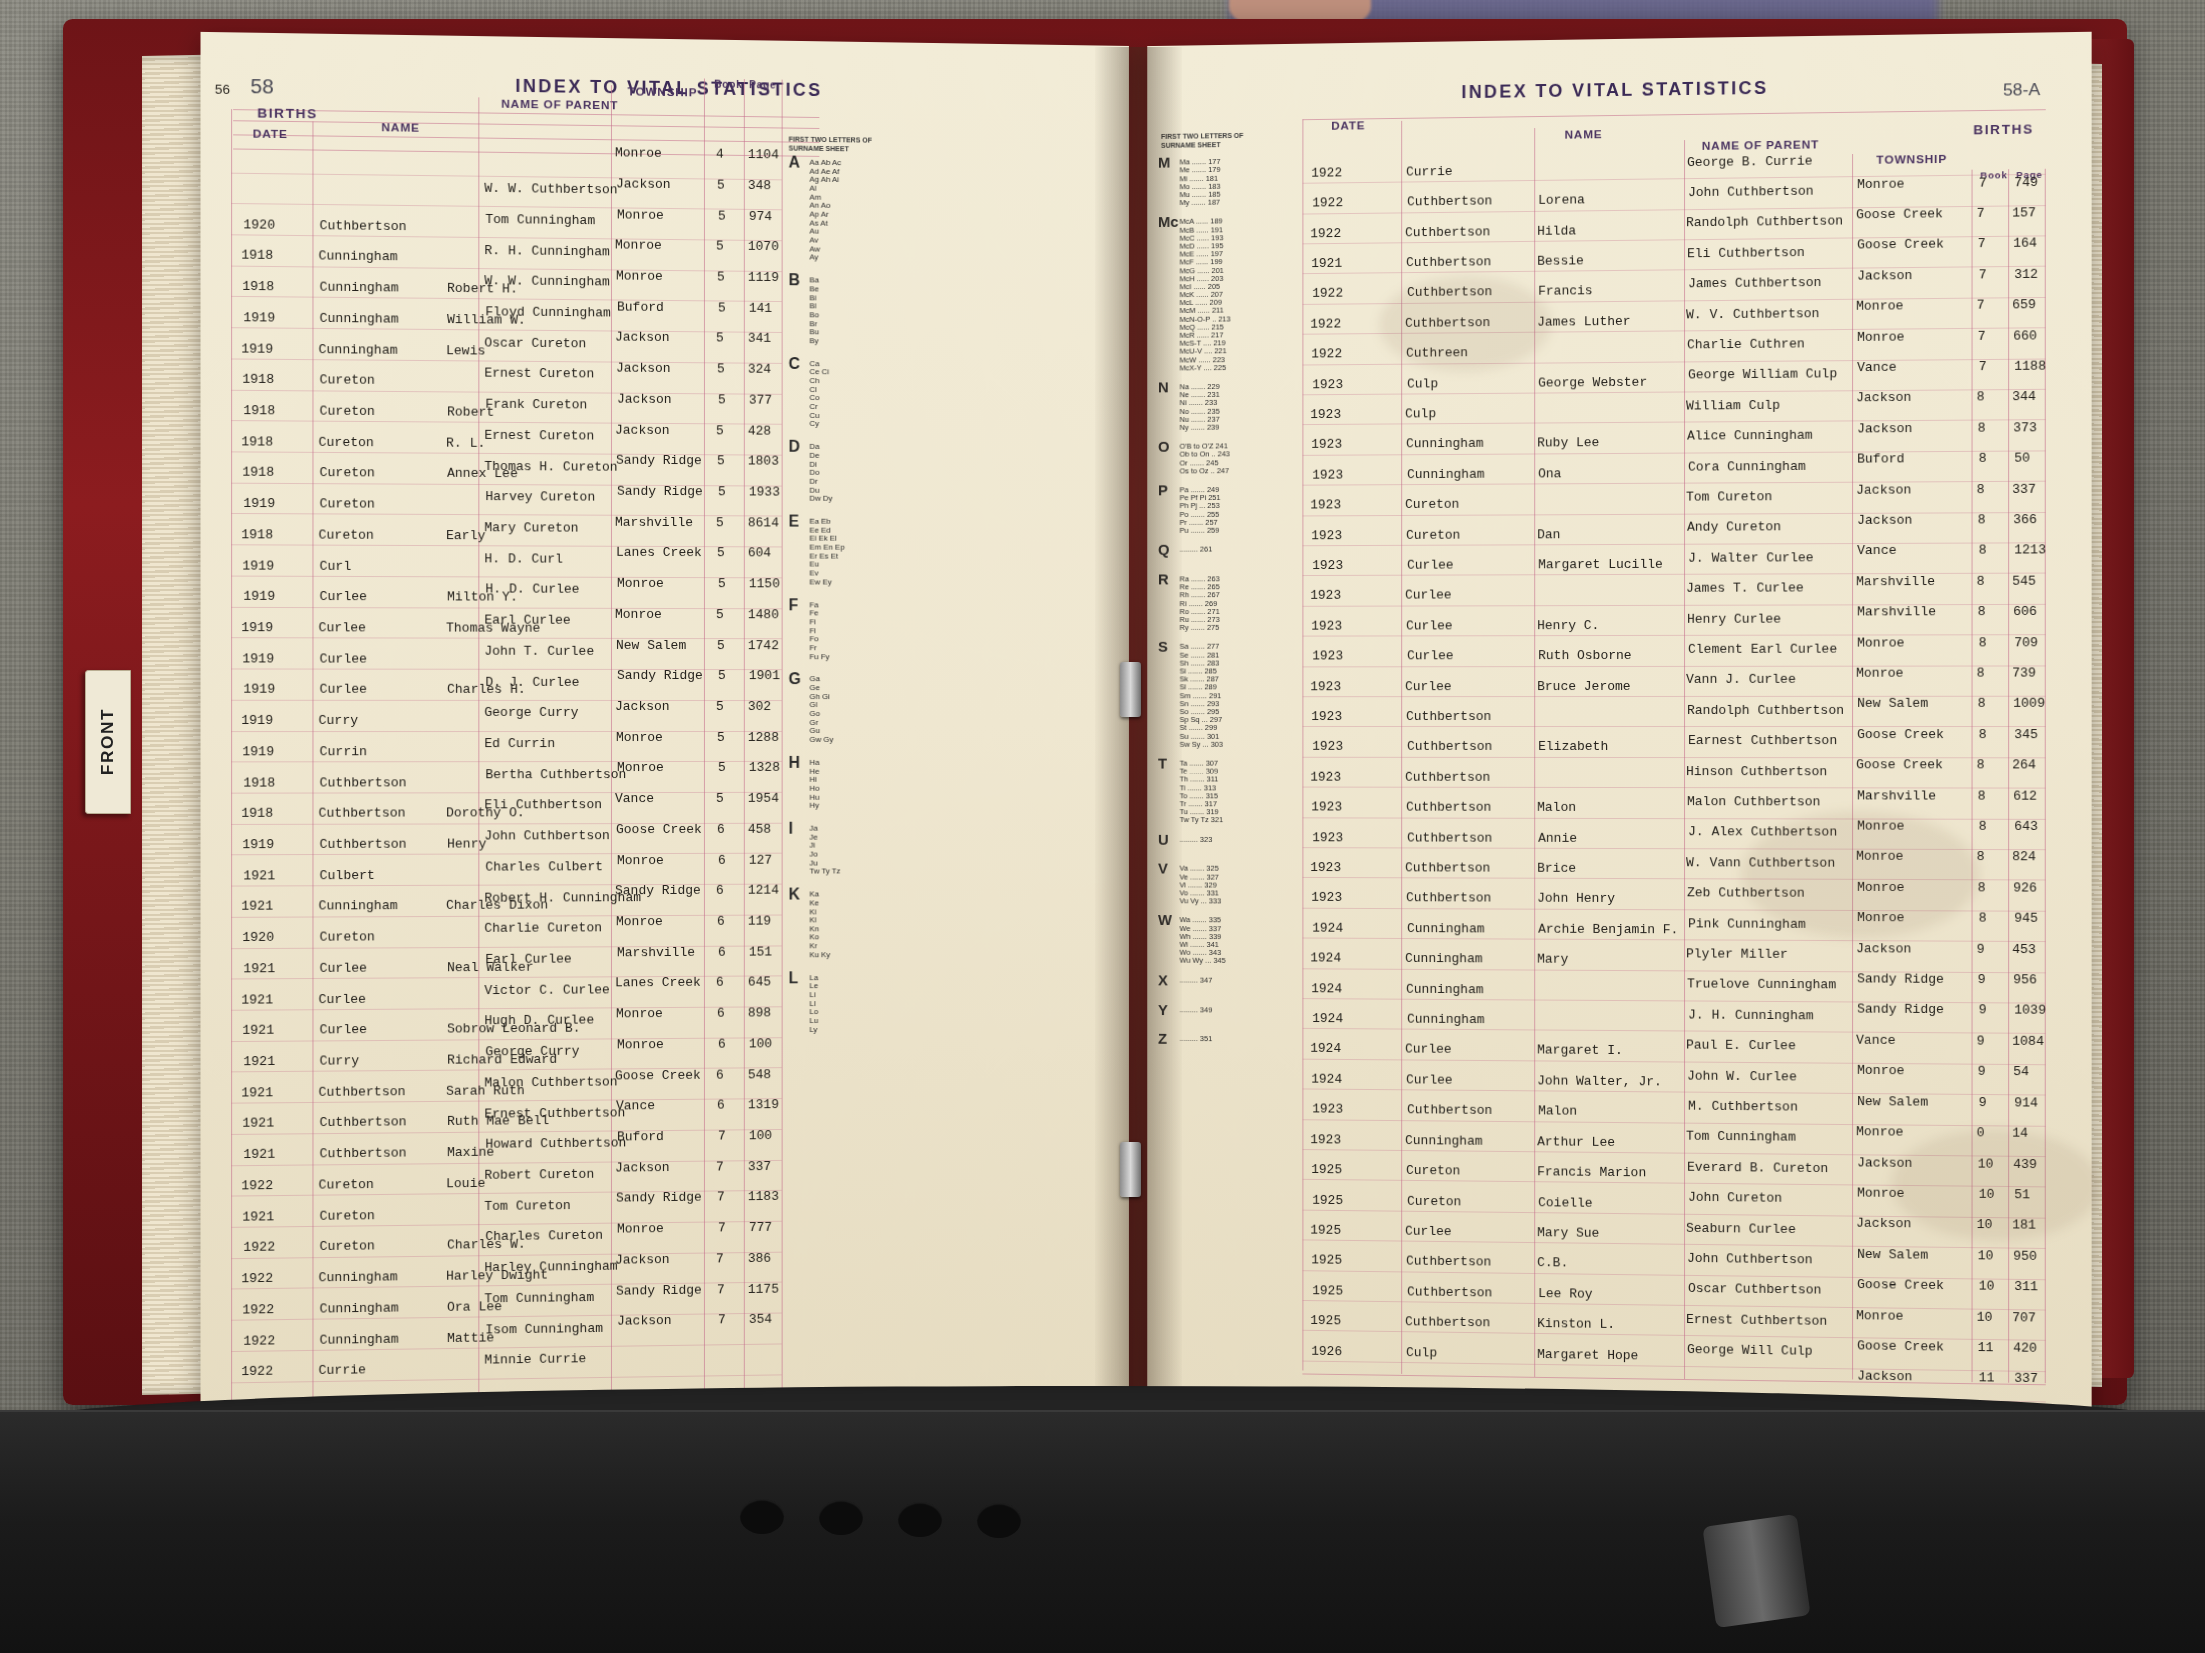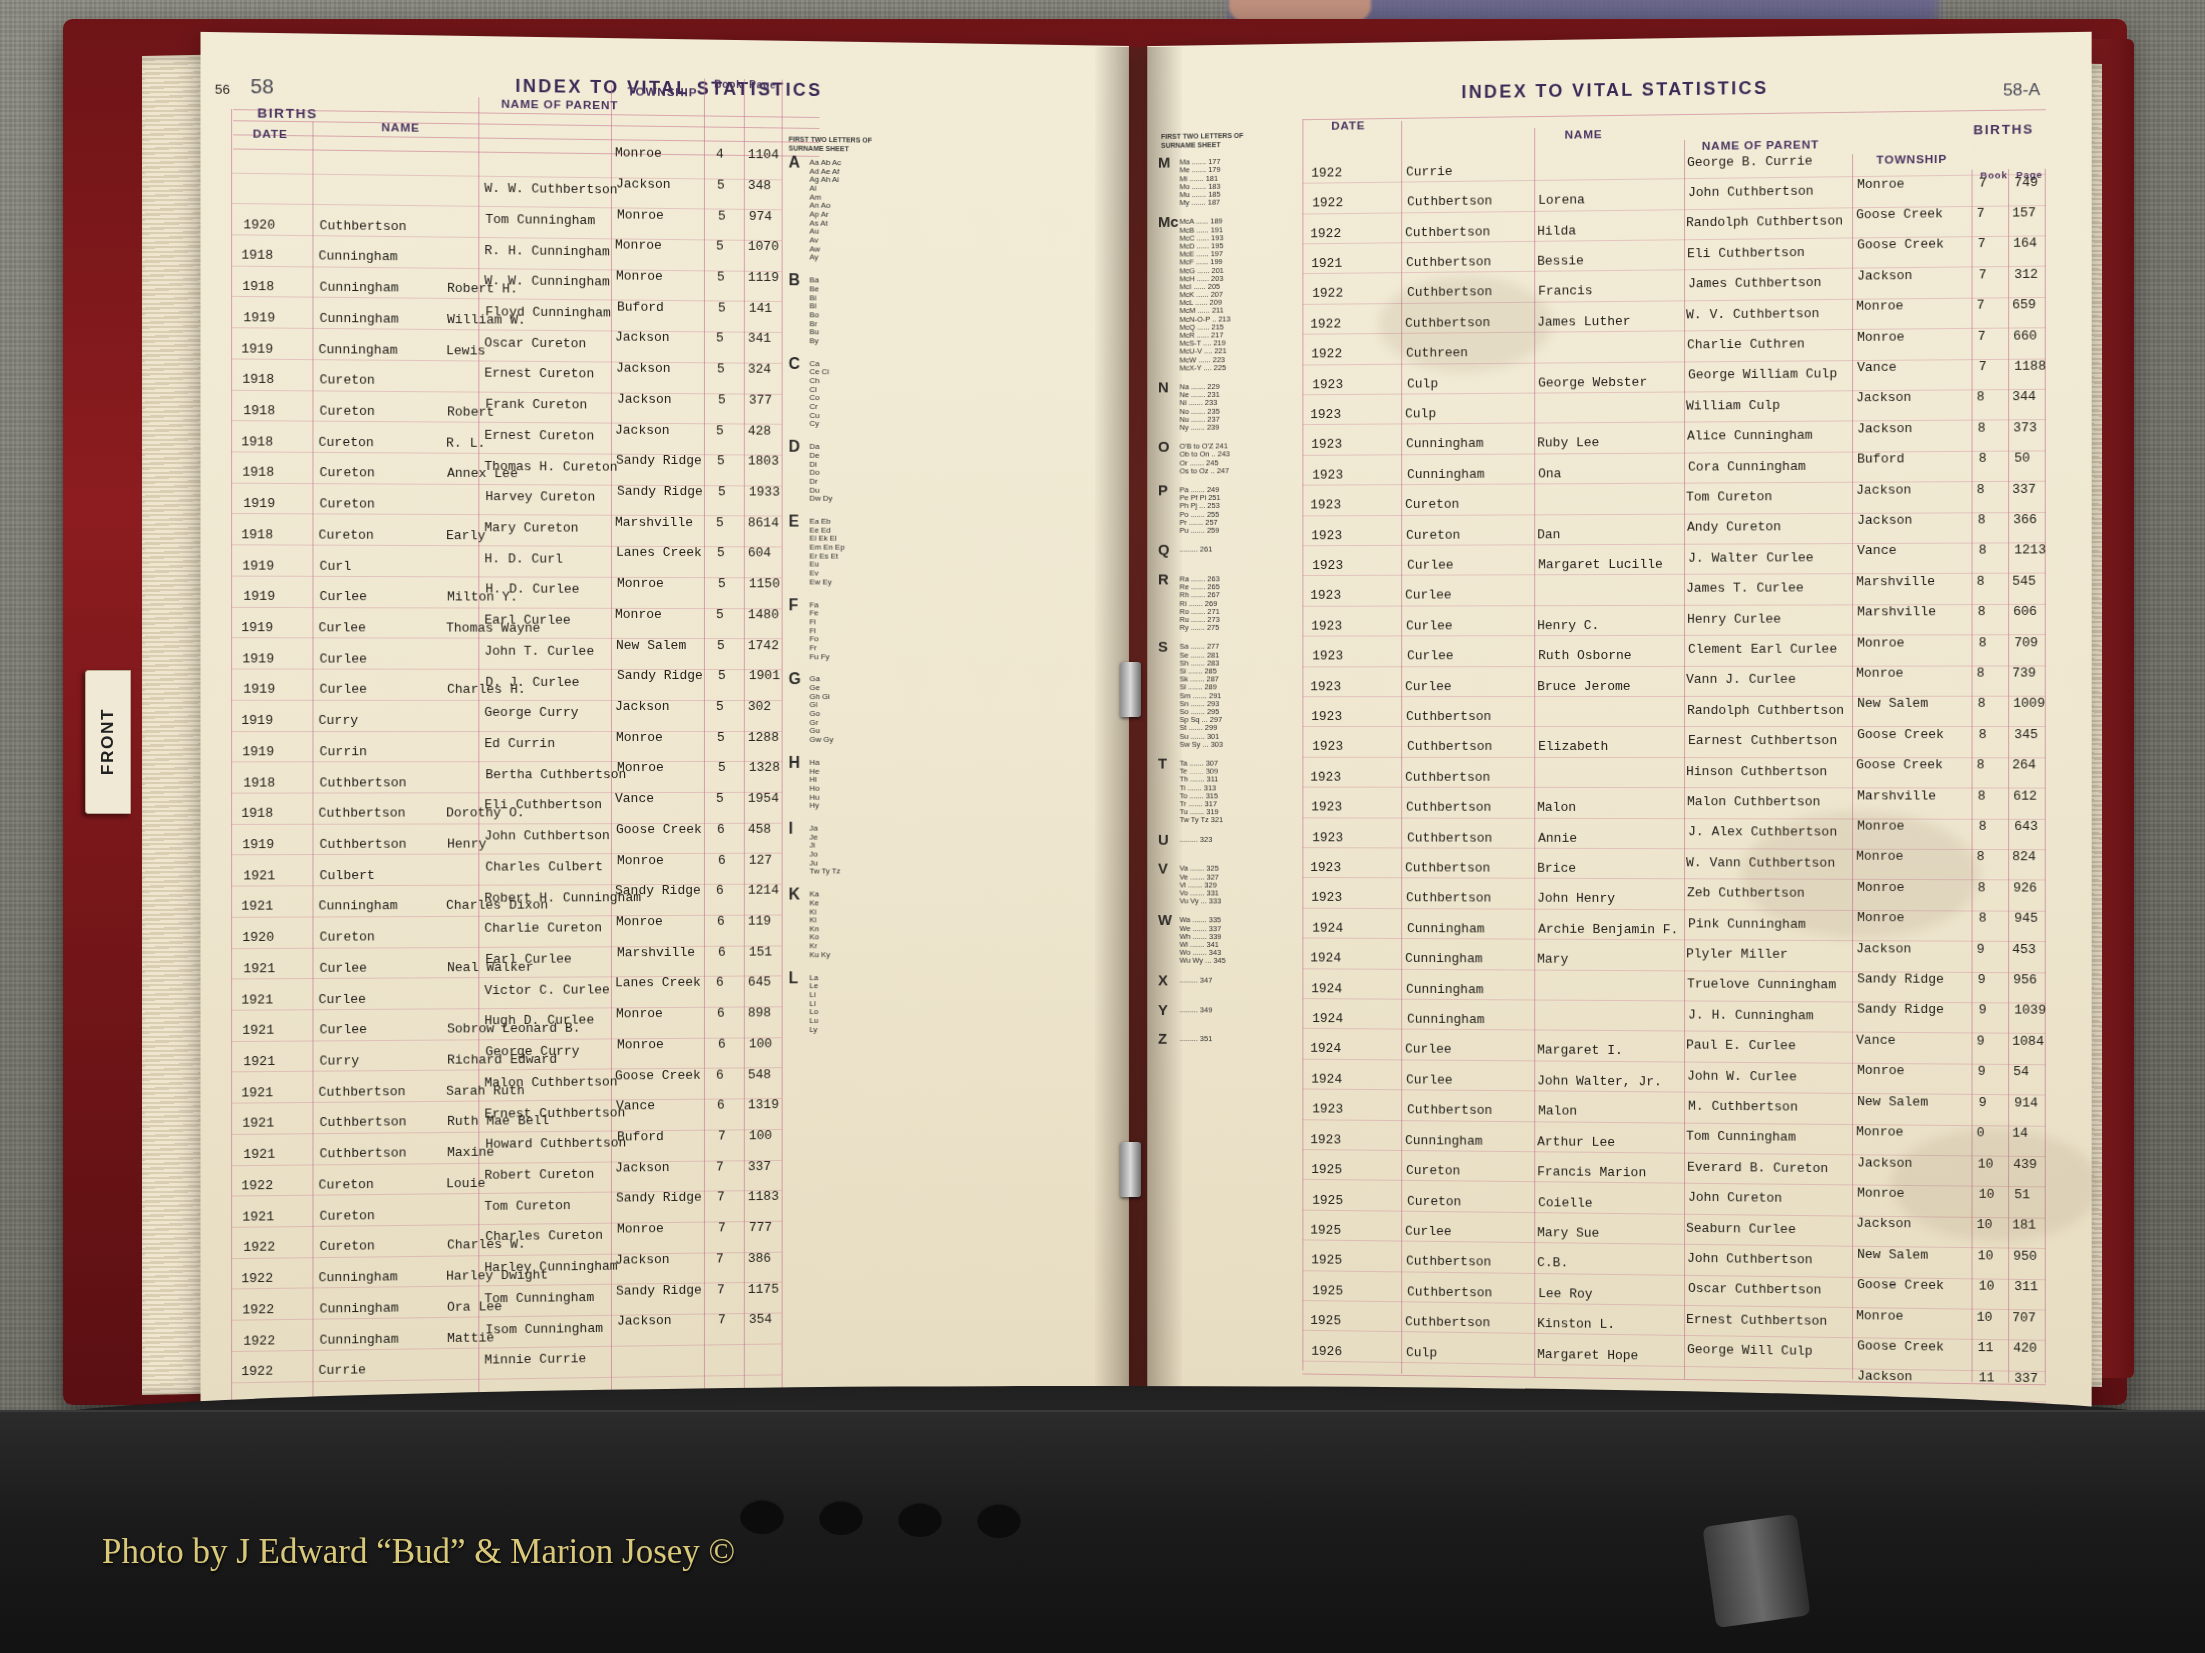--- a/index.html
+++ b/index.html
@@ -1107,15 +1107,14 @@
 
   <div class="desk-curve"></div>
   <div class="desk">
     <div class="desk-hole" style="left:740px;top:87px"></div>
     <div class="desk-hole" style="left:819px;top:88px"></div>
     <div class="desk-hole" style="left:898px;top:90px"></div>
     <div class="desk-hole" style="left:977px;top:91px"></div>
   </div>
   <div class="stand-arm"></div>
 
-  <div class="photo-credit">Photo by J Edward “Bud” &amp; Marion Josey ©</div>
 </div>
 
 
 </body></html>

